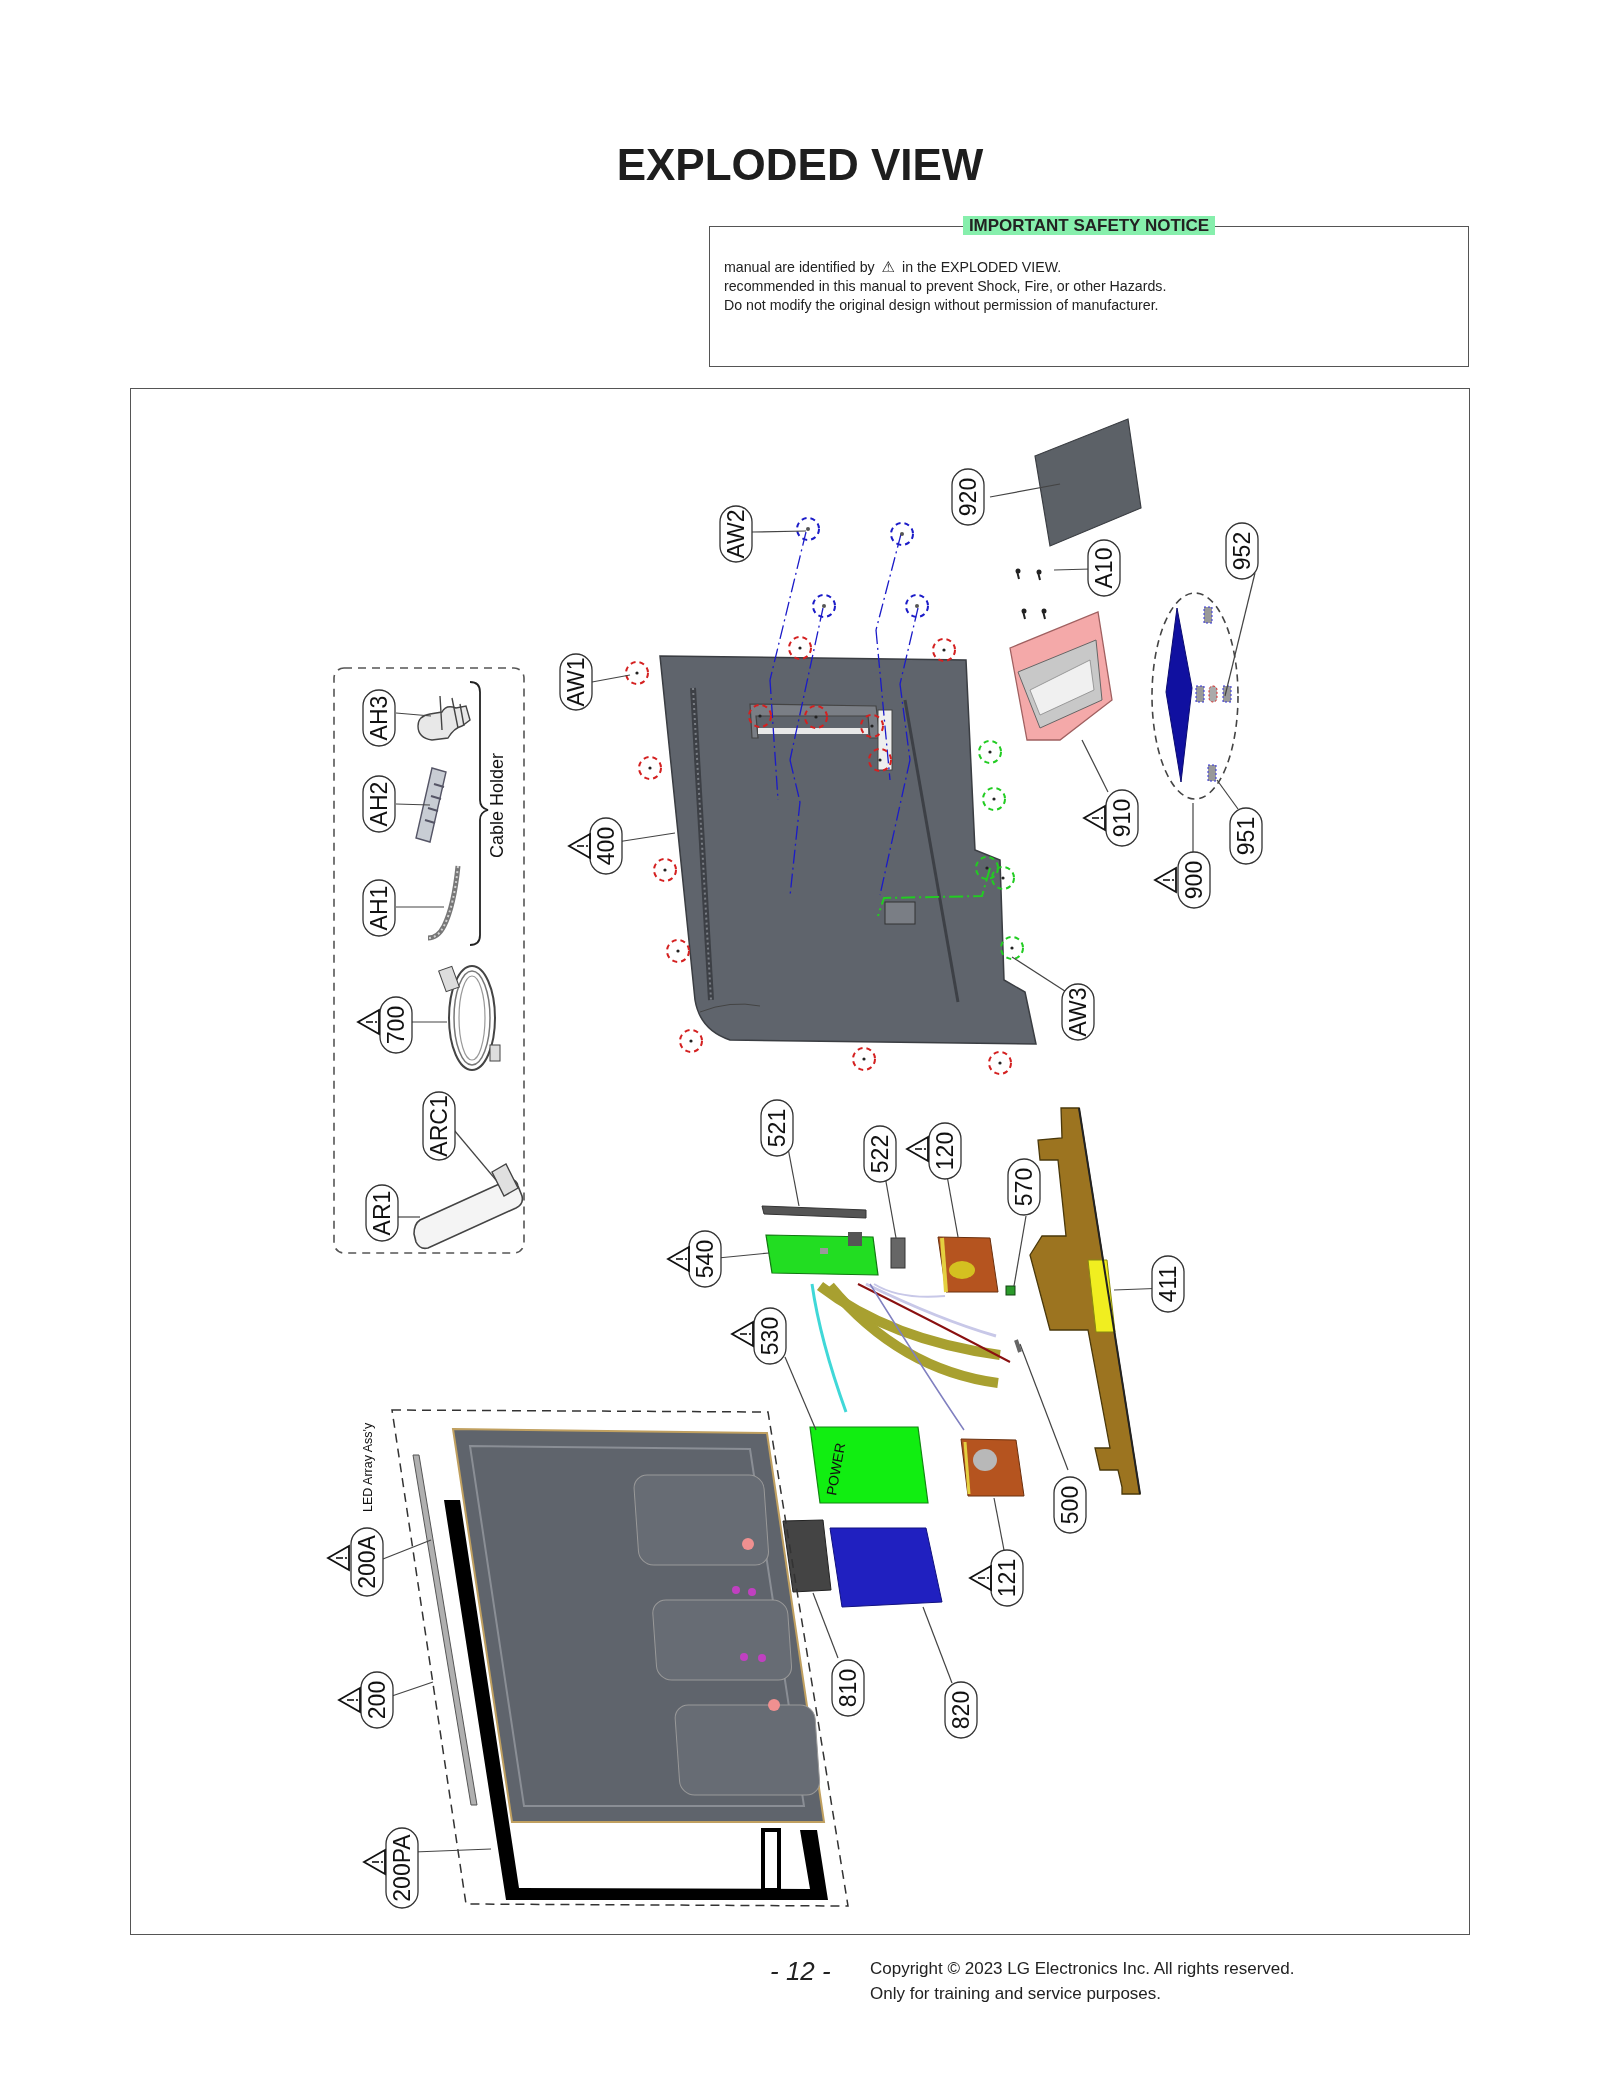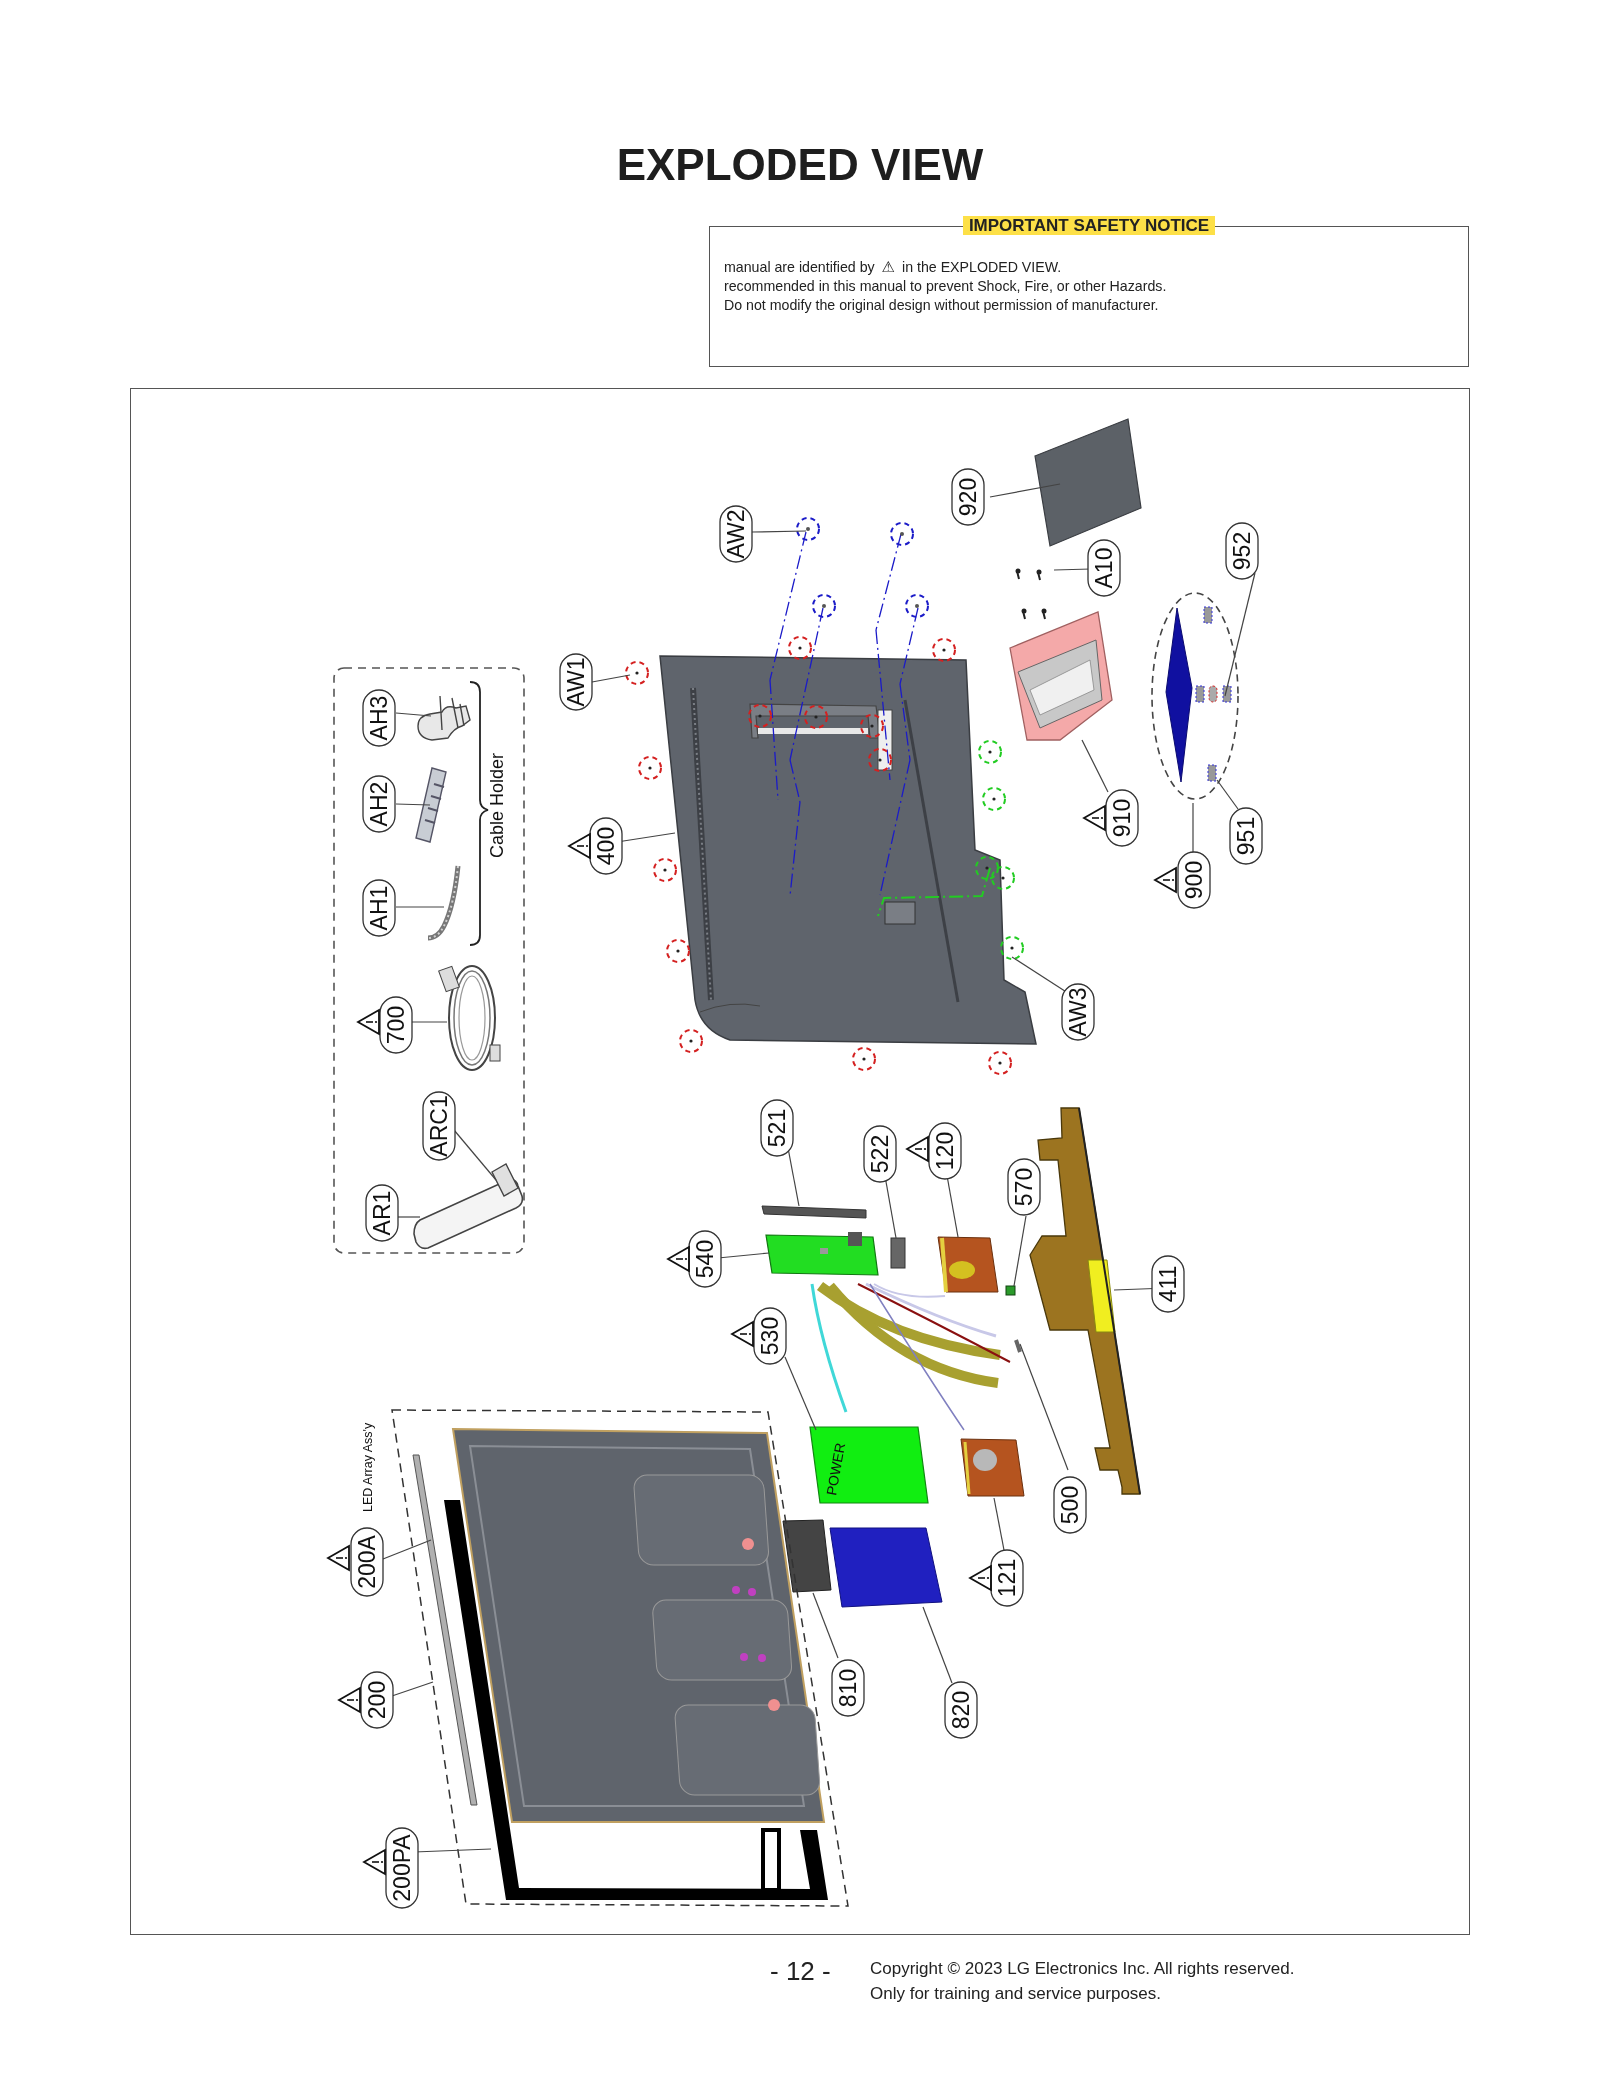--- a/index.html
+++ b/index.html
@@ -3,30 +3,30 @@
 <meta charset="utf-8">
 <style>
   html, body { margin: 0; padding: 0; background: #ffffff; }
   body { width: 1600px; height: 2084px; position: relative; overflow: hidden;
          font-family: "Liberation Sans", sans-serif; color: #1a1a1a; }
   .page-title { position: absolute; left: 0; width: 1600px; top: 140px; text-align: center;
                 font-size: 44px; font-weight: bold; letter-spacing: 0px; color: #1e1e1e; }
   .notice { position: absolute; left: 709px; top: 226px; width: 760px; height: 141px;
             border: 1.5px solid #555; box-sizing: border-box; }
   .notice-title { position: absolute; top: -11px; left: 0; width: 100%; text-align: center; }
-  .notice-title span { background: #fde047; padding: 0 6px; font-size: 17px; font-weight: bold; color: #222; }
+  .notice-title span { background: #86efac; padding: 0 6px; font-size: 17px; font-weight: bold; color: #222; }
   .notice-body { position: absolute; left: 14px; right: 14px; top: 30px; font-size: 14.2px; line-height: 19px; color: #222; }
   .notice-body .just { text-align: justify; text-align-last: justify; }
   .warn-inline { display: inline-block; font-size: 15px; margin: 0 3px; }
   .frame { position: absolute; left: 130px; top: 388px; width: 1340px; height: 1547px;
            border: 1.5px solid #555; box-sizing: border-box; }
   svg.diagram { position: absolute; left: 0; top: 0; }
   .callout-text { font-family: "Liberation Sans", sans-serif; font-size: 23px; fill: #111; }
   .small-text { font-family: "Liberation Sans", sans-serif; fill: #111; }
-  .footer-page { position: absolute; left: 770px; top: 1956px; font-size: 26px; color: #222; }
+  .footer-page { position: absolute; left: 770px; top: 1956px; font-size: 26px; color: #222; font-style: italic; }
   .footer-copy { position: absolute; left: 870px; top: 1956px; font-size: 17px; line-height: 25px; color: #222; }
 </style>
 </head>
 <body>
 
 <div class="page-title">EXPLODED VIEW</div>
 
 <div class="notice">
   <div class="notice-title"><span>IMPORTANT SAFETY NOTICE</span></div>
   <div class="notice-body">

